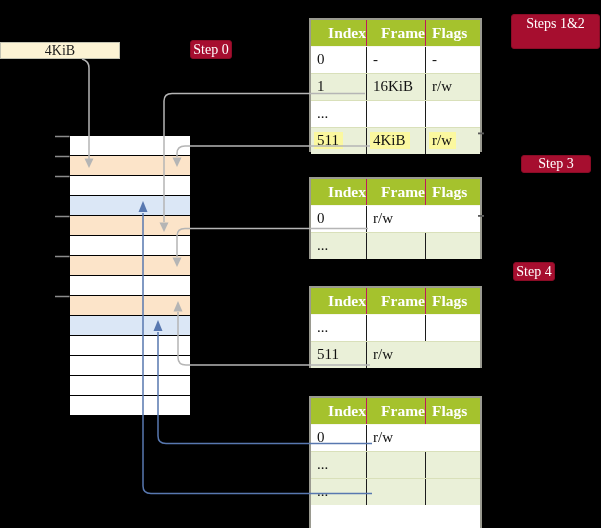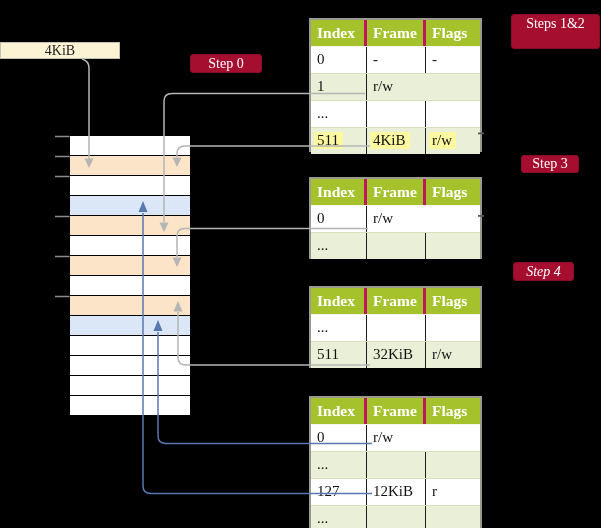--- a/index.html
+++ b/index.html
@@ -7,44 +7,44 @@
           font-family:"Liberation Serif",serif;}
   .abs{position:absolute;}
 
   
   #sizebox{left:0;top:42px;width:118px;height:15px;background:#fcf3d4;
            border:1px solid #c2c2b2;text-align:center;font-size:14px;line-height:15px;color:#1a1a1a;}
 
   
   .badge{background:#a60e2f;color:#fff;font-size:14px;text-align:center;
          border-radius:3px;border:1px solid #8a0c26;box-sizing:border-box;}
-  #badge-step0{left:190px;top:54px;width:72px;height:19px;line-height:17px;}
+  #badge-step0{left:190px;top:40px;width:42px;height:19px;line-height:17px;}
   #badge-steps12{left:511px;top:14px;width:89px;height:35px;line-height:17px;}
-  #badge-step3{left:521px;top:155px;width:58px;height:18px;line-height:16px;}
-  #badge-step4{left:513px;top:262px;width:61px;height:19px;line-height:17px;font-style:italic;}
+  #badge-step3{left:521px;top:155px;width:70px;height:18px;line-height:16px;}
+  #badge-step4{left:513px;top:262px;width:42px;height:19px;line-height:17px;}
 
   
   #memcol{left:70px;top:136px;width:120px;height:280px;}
   .mrow{position:absolute;left:0;width:120px;height:18.5px;}
   .white{background:#ffffff;}
   .orange{background:#fce4c9;}
   .blue{background:#dbe7f6;}
 
   
   .ptable{left:309px;width:173px;border:2px solid #9a9a90;box-sizing:border-box;background:#fff;z-index:2;}
   #table1{top:18px;height:134px;}
   #table2{top:177px;height:82px;}
   #table3{top:286px;height:82px;}
   #table4{top:396px;height:134px;}
   .thead{display:flex;height:26px;background:#a5c22d;}
   .th{box-sizing:border-box;color:#fff;font-weight:bold;font-size:15.5px;line-height:26px;padding-left:6px;overflow:hidden;}
   .c1{width:56px;}
   .c2{width:59px;}
   .c3{width:54px;}
-  .th.c1,.th.c2{border-right:3px solid #be185d;}
+  .th.c1,.th.c2{border-right:1px solid #be185d;text-align:right;}
   .trow{display:flex;height:26px;border-top:1px solid #d9e0ba;}
   .trow.first{border-top:1px solid #f6f6ee;}
   .td{box-sizing:border-box;font-size:15px;line-height:24px;padding-left:6px;color:#111;overflow:hidden;}
   .td.c1,.td.c2{border-right:1px solid #1c1c1c;}
   .row-white{background:#ffffff;}
   .row-green{background:#eaf0d8;}
   .hl{background:#fbf89f;padding:0 4px 1px 3px;margin-left:-3px;}
 
   
   #overlay{position:absolute;left:0;top:0;width:601px;height:528px;z-index:5;pointer-events:none;}
@@ -84,20 +84,21 @@
       <div class="th c2">Frame</div>
       <div class="th c3">Flags</div>
     </div>
     <div class="trow first row-white">
       <div class="td c1">0</div>
       <div class="td c2">-</div>
       <div class="td c3">-</div>
     </div>
     <div class="trow row-green">
       <div class="td c1">1</div>
+      <div class="td c2">16KiB</div>
       <div class="td c3">r/w</div>
     </div>
     <div class="trow row-white">
       <div class="td c1">...</div>
       <div class="td c2"></div>
       <div class="td c3"></div>
     </div>
     <div class="trow row-green">
       <div class="td c1"><span class="hl">511</span></div>
       <div class="td c2"><span class="hl">4KiB</span></div>
@@ -128,44 +129,38 @@
       <div class="th c2">Frame</div>
       <div class="th c3">Flags</div>
     </div>
     <div class="trow first row-white">
       <div class="td c1">...</div>
       <div class="td c2"></div>
       <div class="td c3"></div>
     </div>
     <div class="trow row-green">
       <div class="td c1">511</div>
-      <div class="td c2">32KiB</div>
       <div class="td c3">r/w</div>
     </div>
   </div>
 
   <div class="abs ptable" id="table4">
     <div class="thead">
       <div class="th c1">Index</div>
       <div class="th c2">Frame</div>
       <div class="th c3">Flags</div>
     </div>
     <div class="trow first row-white">
       <div class="td c1">0</div>
       <div class="td c3">r/w</div>
     </div>
     <div class="trow row-green">
       <div class="td c1">...</div>
       <div class="td c2"></div>
       <div class="td c3"></div>
-    </div>
-    <div class="trow row-white">
-      <div class="td c1">127</div>
-      <div class="td c2">12KiB</div>
-      <div class="td c3">r</div>
     </div>
     <div class="trow row-green">
       <div class="td c1">...</div>
       <div class="td c2"></div>
       <div class="td c3"></div>
     </div>
   </div>
 
   <svg id="overlay" viewBox="0 0 601 528">
 

